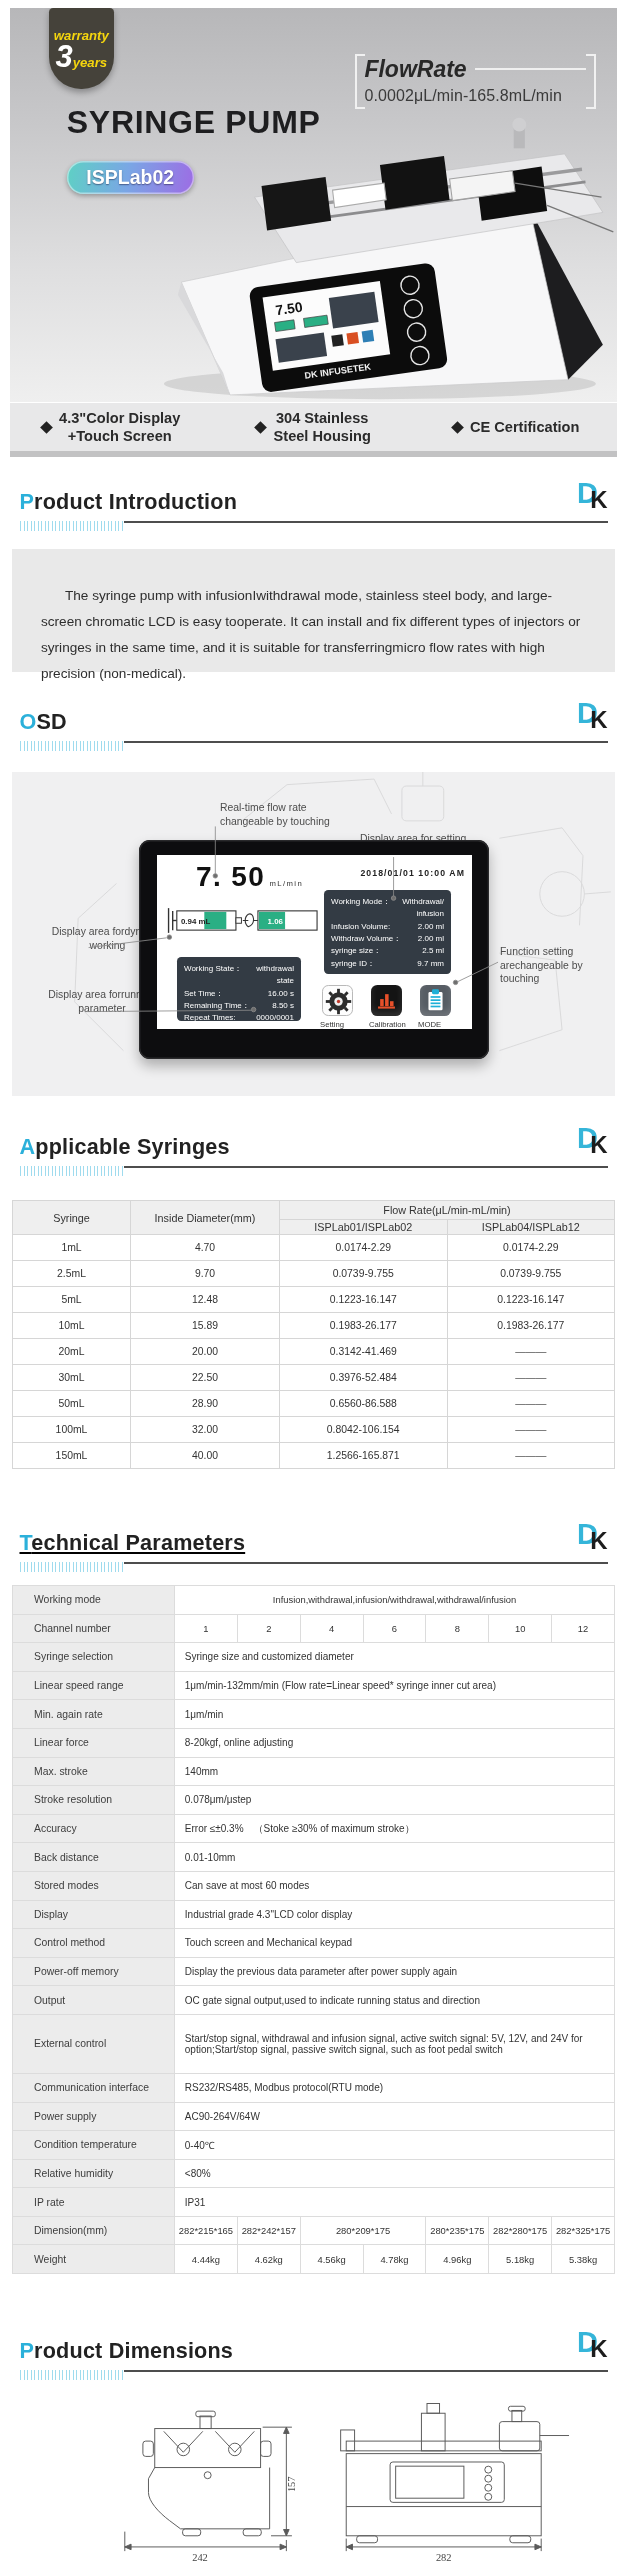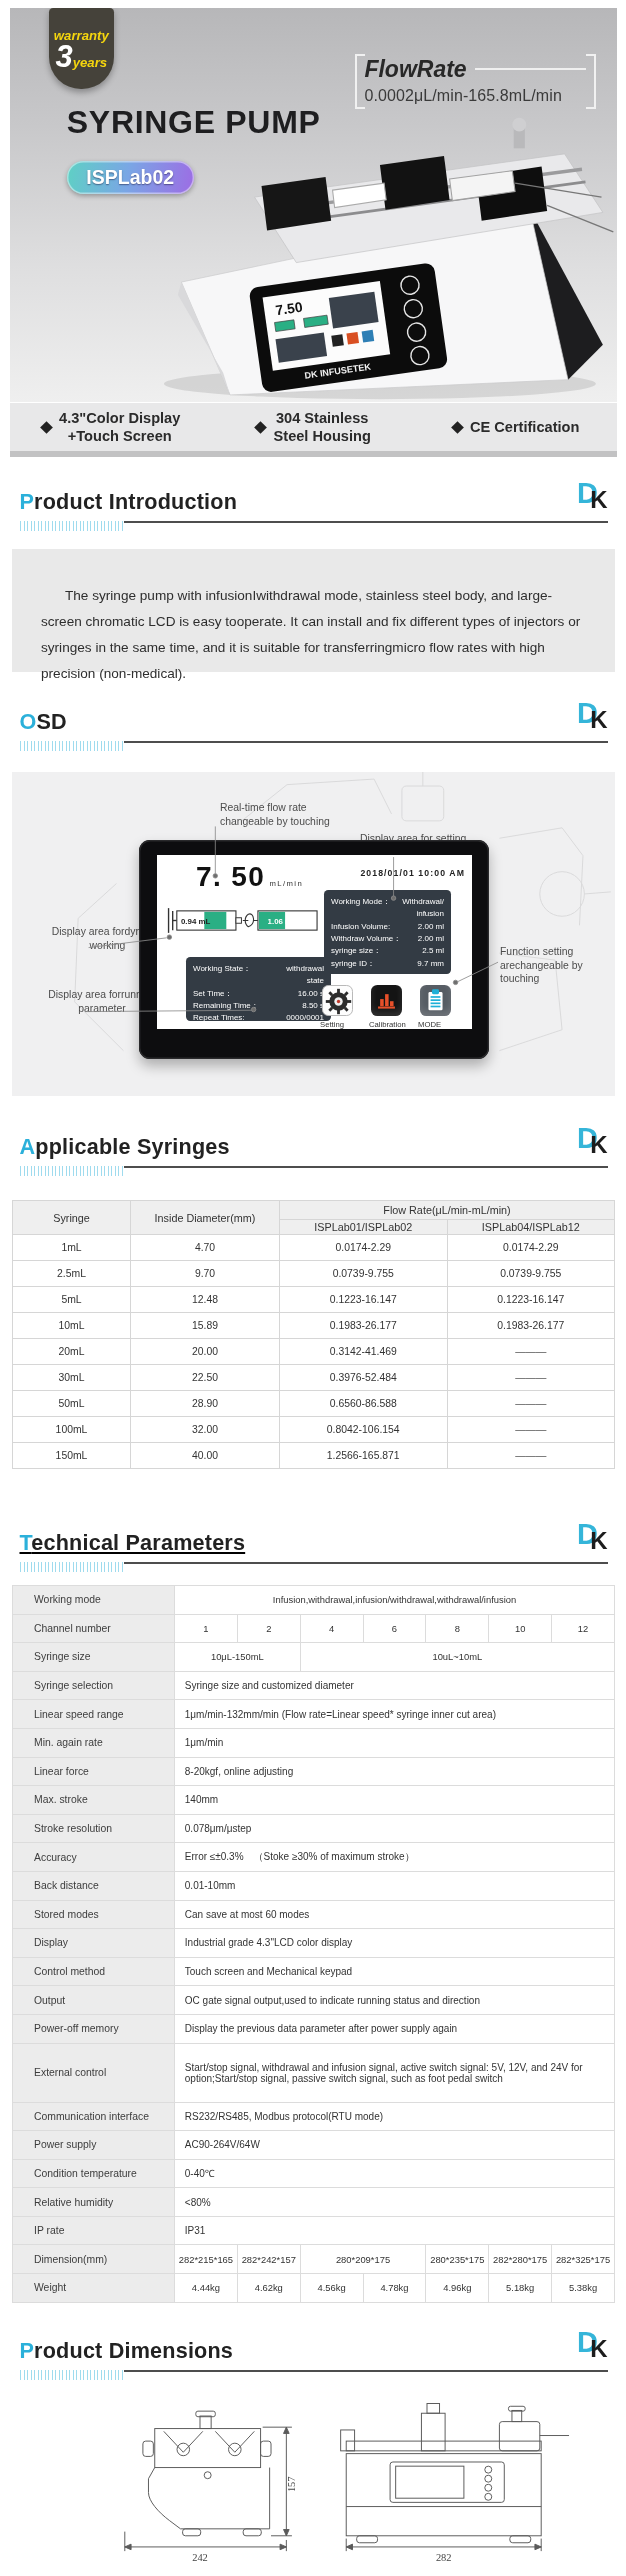--- a/index.html
+++ b/index.html
@@ -66,21 +66,21 @@
   .c5{left:488px;top:173px;width:117px;}
   .tablet{position:absolute;left:127px;top:68px;width:350px;height:219px;background:#0d0d0f;
           border-radius:11px;box-shadow:0 7px 12.5px rgba(0,0,0,.28), inset 0 0 0 1.4px #2a2a2c;}
   .tscreen{position:absolute;left:18px;top:15.3px;width:315px;height:174px;background:#fff;}
   .flow{position:absolute;left:39px;top:5.6px;}
   .fv{font-size:28px;font-weight:700;color:#111;letter-spacing:1.4px;}
   .fu{font-size:7.7px;color:#333;letter-spacing:1.4px;margin-left:4.2px;}
   .dt{position:absolute;right:7px;top:12.5px;font-size:8.7px;color:#222;letter-spacing:1.1px;font-weight:600;}
   .panel{position:absolute;background:#333b44;border-radius:4.2px;color:#fff;padding:5.6px 7px;box-sizing:border-box;}
   .setpanel{left:167px;top:35px;width:127px;height:84px;}
-  .runpanel{left:29px;top:102px;width:145px;height:64px;}
+  .runpanel{left:20px;top:102px;width:124px;height:64px;}
   .prow{display:flex;justify-content:space-between;font-size:8px;line-height:1.55;}
   .prow .pl{white-space:nowrap;}
   .prow .pv{text-align:right;}
   .setpanel .prow:first-child .pv{width:45px;}
   .runpanel .prow:first-child .pv{width:54px;}
   .syr{position:absolute;left:8.4px;top:49px;width:157px;height:33px;}
   .icons{position:absolute;left:163px;top:130px;display:flex;gap:14px;}
   .icon-item{width:35px;text-align:left;}
   .tile{width:31px;height:31px;border-radius:6.3px;margin:0 auto;position:relative;}
   .t-set{background:#fdfdfd;border:0.7px solid #b9b9b9;box-sizing:border-box;}
@@ -481,25 +481,20 @@
           <td class="lbl">Channel number</td>
           <td class="ctr">1</td>
           <td class="ctr">2</td>
           <td class="ctr">4</td>
           <td class="ctr">6</td>
           <td class="ctr">8</td>
           <td class="ctr">10</td>
           <td class="ctr">12</td>
         </tr>
         <tr>
-          <td class="lbl">Syringe size</td>
-          <td colspan="2" class="ctr">10μL-150mL</td>
-          <td colspan="5" class="ctr">10uL~10mL</td>
-        </tr>
-        <tr>
           <td class="lbl">Syringe selection</td>
           <td colspan="7">Syringe size and customized diameter</td>
         </tr>
         <tr>
           <td class="lbl">Linear speed range</td>
           <td colspan="7">1μm/min-132mm/min (Flow rate=Linear speed* syringe inner cut area)</td>
         </tr>
         <tr>
           <td class="lbl">Min. again rate</td>
           <td colspan="7">1μm/min</td>
@@ -530,26 +525,26 @@
         </tr>
         <tr>
           <td class="lbl">Display</td>
           <td colspan="7">Industrial grade 4.3"LCD color display</td>
         </tr>
         <tr>
           <td class="lbl">Control method</td>
           <td colspan="7">Touch screen and Mechanical keypad</td>
         </tr>
         <tr>
+          <td class="lbl">Power-off memory</td>
+          <td colspan="7">Display the previous data parameter after power supply again</td>
+        </tr>
+        <tr>
           <td class="lbl">Output</td>
           <td colspan="7">OC gate signal output,used to indicate running status and direction</td>
-        </tr>
-        <tr>
-          <td class="lbl">Power-off memory</td>
-          <td colspan="7">Display the previous data parameter after power supply again</td>
         </tr>
         <tr style="height: 59px;">
           <td class="lbl">External control</td>
           <td colspan="7">Start/stop signal, withdrawal and infusion signal, active switch signal: 5V, 12V, and 24V for option;Start/stop signal, passive switch signal, such as foot pedal switch</td>
         </tr>
         <tr>
           <td class="lbl">Communication interface</td>
           <td colspan="7">RS232/RS485, Modbus protocol(RTU mode)</td>
         </tr>
         <tr>

